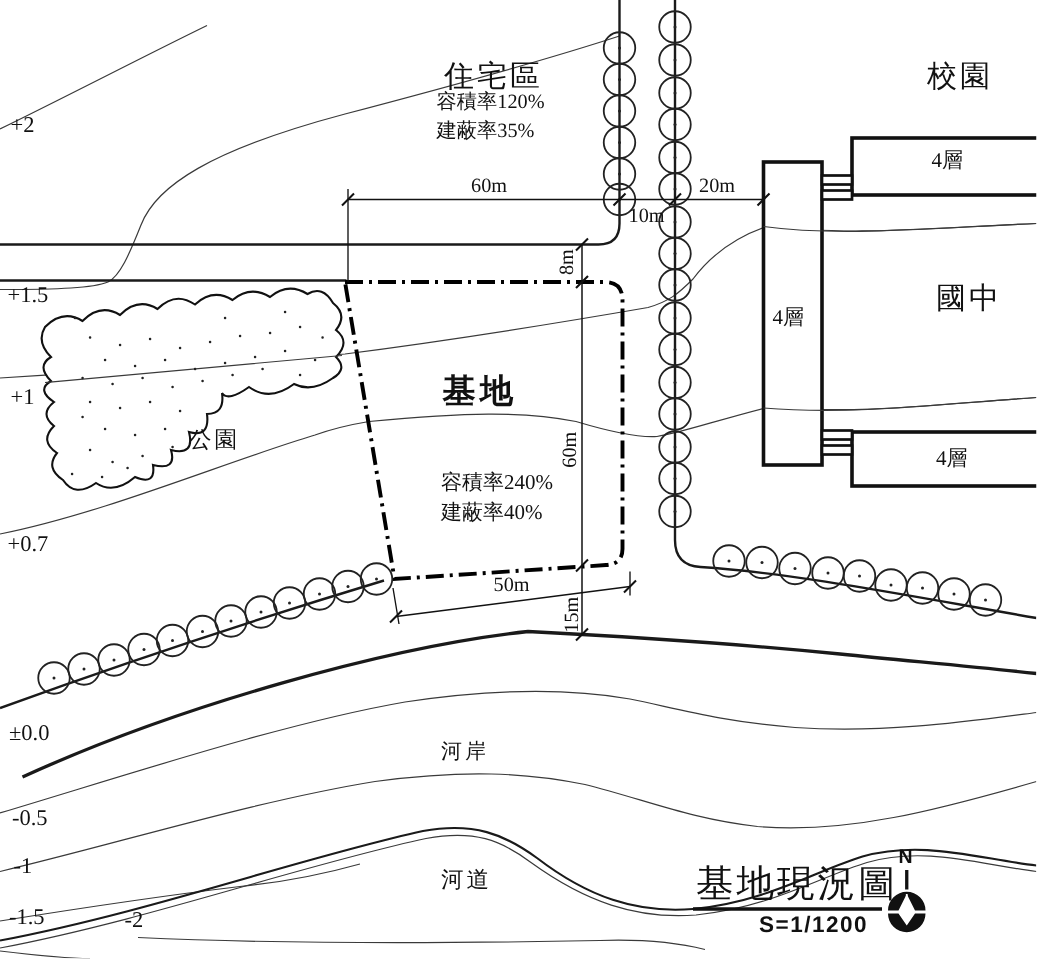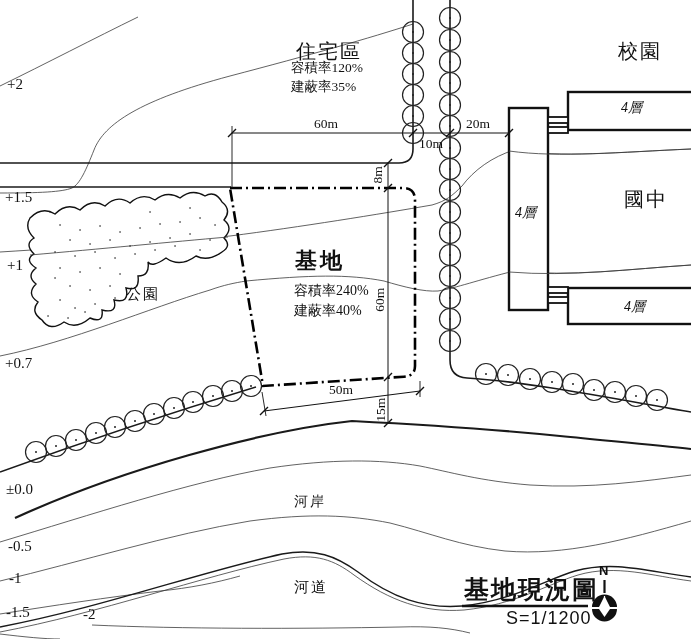--- a/index.html
+++ b/index.html
@@ -6,24 +6,24 @@
   #plan{position:relative;width:691px;height:639px;background:#fff;overflow:hidden;
         font-family:"Liberation Serif","DejaVu Serif",serif;color:#111;}
   #linework{position:absolute;left:0;top:0;}
   .lbl{position:absolute;white-space:nowrap;line-height:1.15;}
   .elev{font-size:15px;}
   .dim{font-size:13.5px;}
   .rot{transform:rotate(-90deg);transform-origin:center center;width:40px;text-align:center;}
   .zone-name{font-size:20px;letter-spacing:2px;}
   .zone-sub{font-size:13.5px;}
   .site-name{font-size:22px;font-weight:bold;letter-spacing:3px;}
-  .site-sub{font-size:14px;}
-  .floors{font-size:14px;font-style:italic;}
-  .title-main{font-size:25px;font-weight:bold;letter-spacing:2px;}
-  .title-scale{font-family:"Liberation Sans","DejaVu Sans",sans-serif;font-size:18px;font-weight:normal;letter-spacing:1px;}
+  .site-sub{font-size:14px;margin-top:32px;}
+  .floors{font-size:14px;}
+  .title-main{font-size:25px;font-weight:normal;letter-spacing:2px;}
+  .title-scale{font-family:"Liberation Sans","DejaVu Sans",sans-serif;font-size:15px;font-weight:bold;letter-spacing:1px;}
   .north-n{font-family:"Liberation Sans","DejaVu Sans",sans-serif;font-size:13px;font-weight:bold;}
 </style>
 </head>
 <body>
 
 <div id="plan">
 
   <svg id="linework" width="691" height="639" viewBox="0 0 691 639" xmlns="http://www.w3.org/2000/svg">
     <defs>
       <g id="tree">

